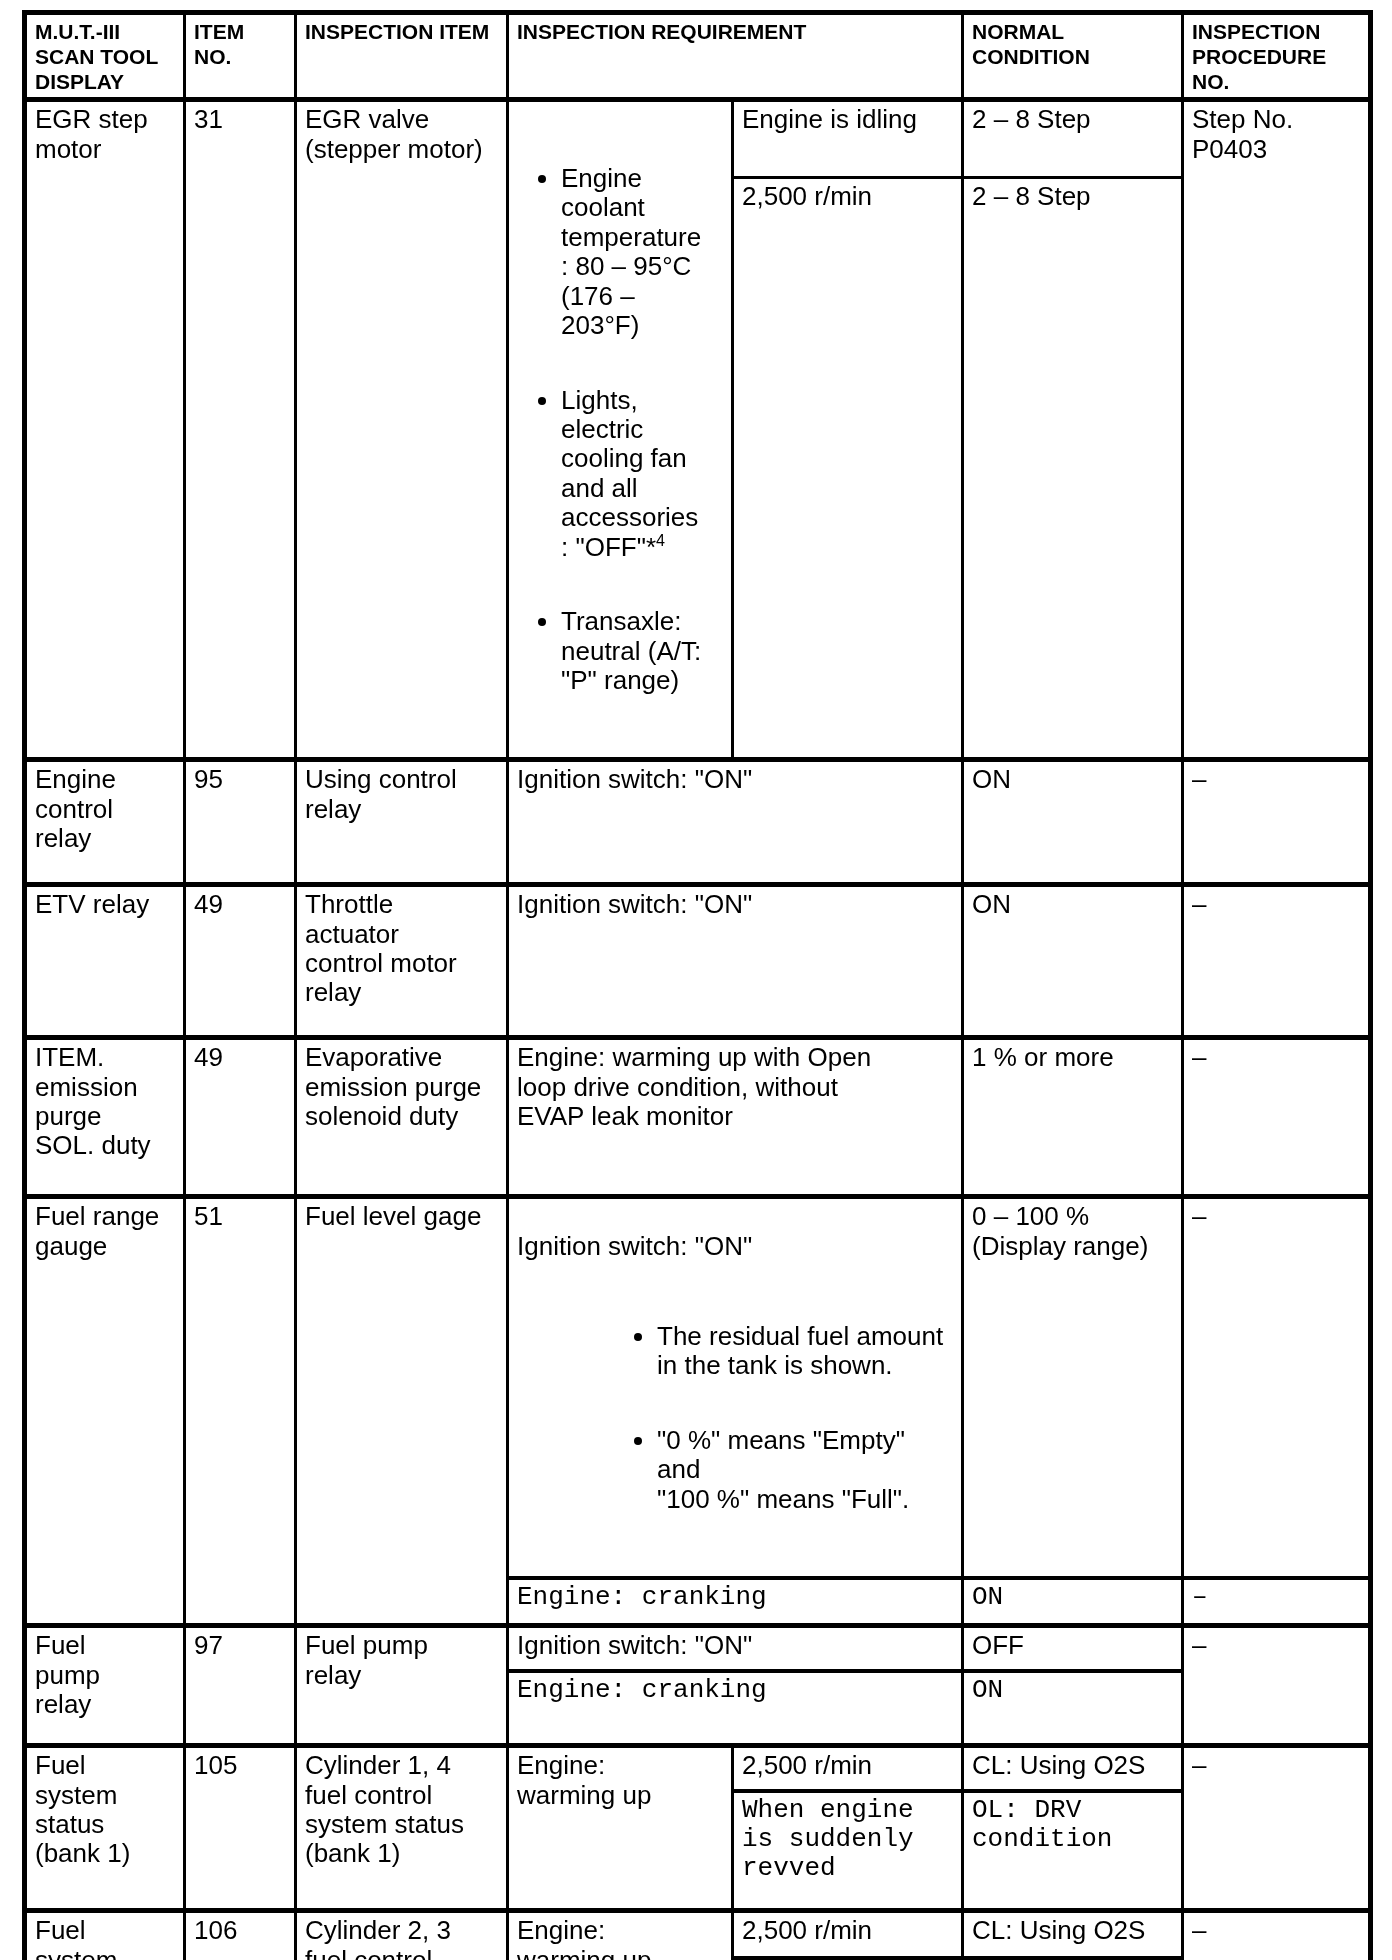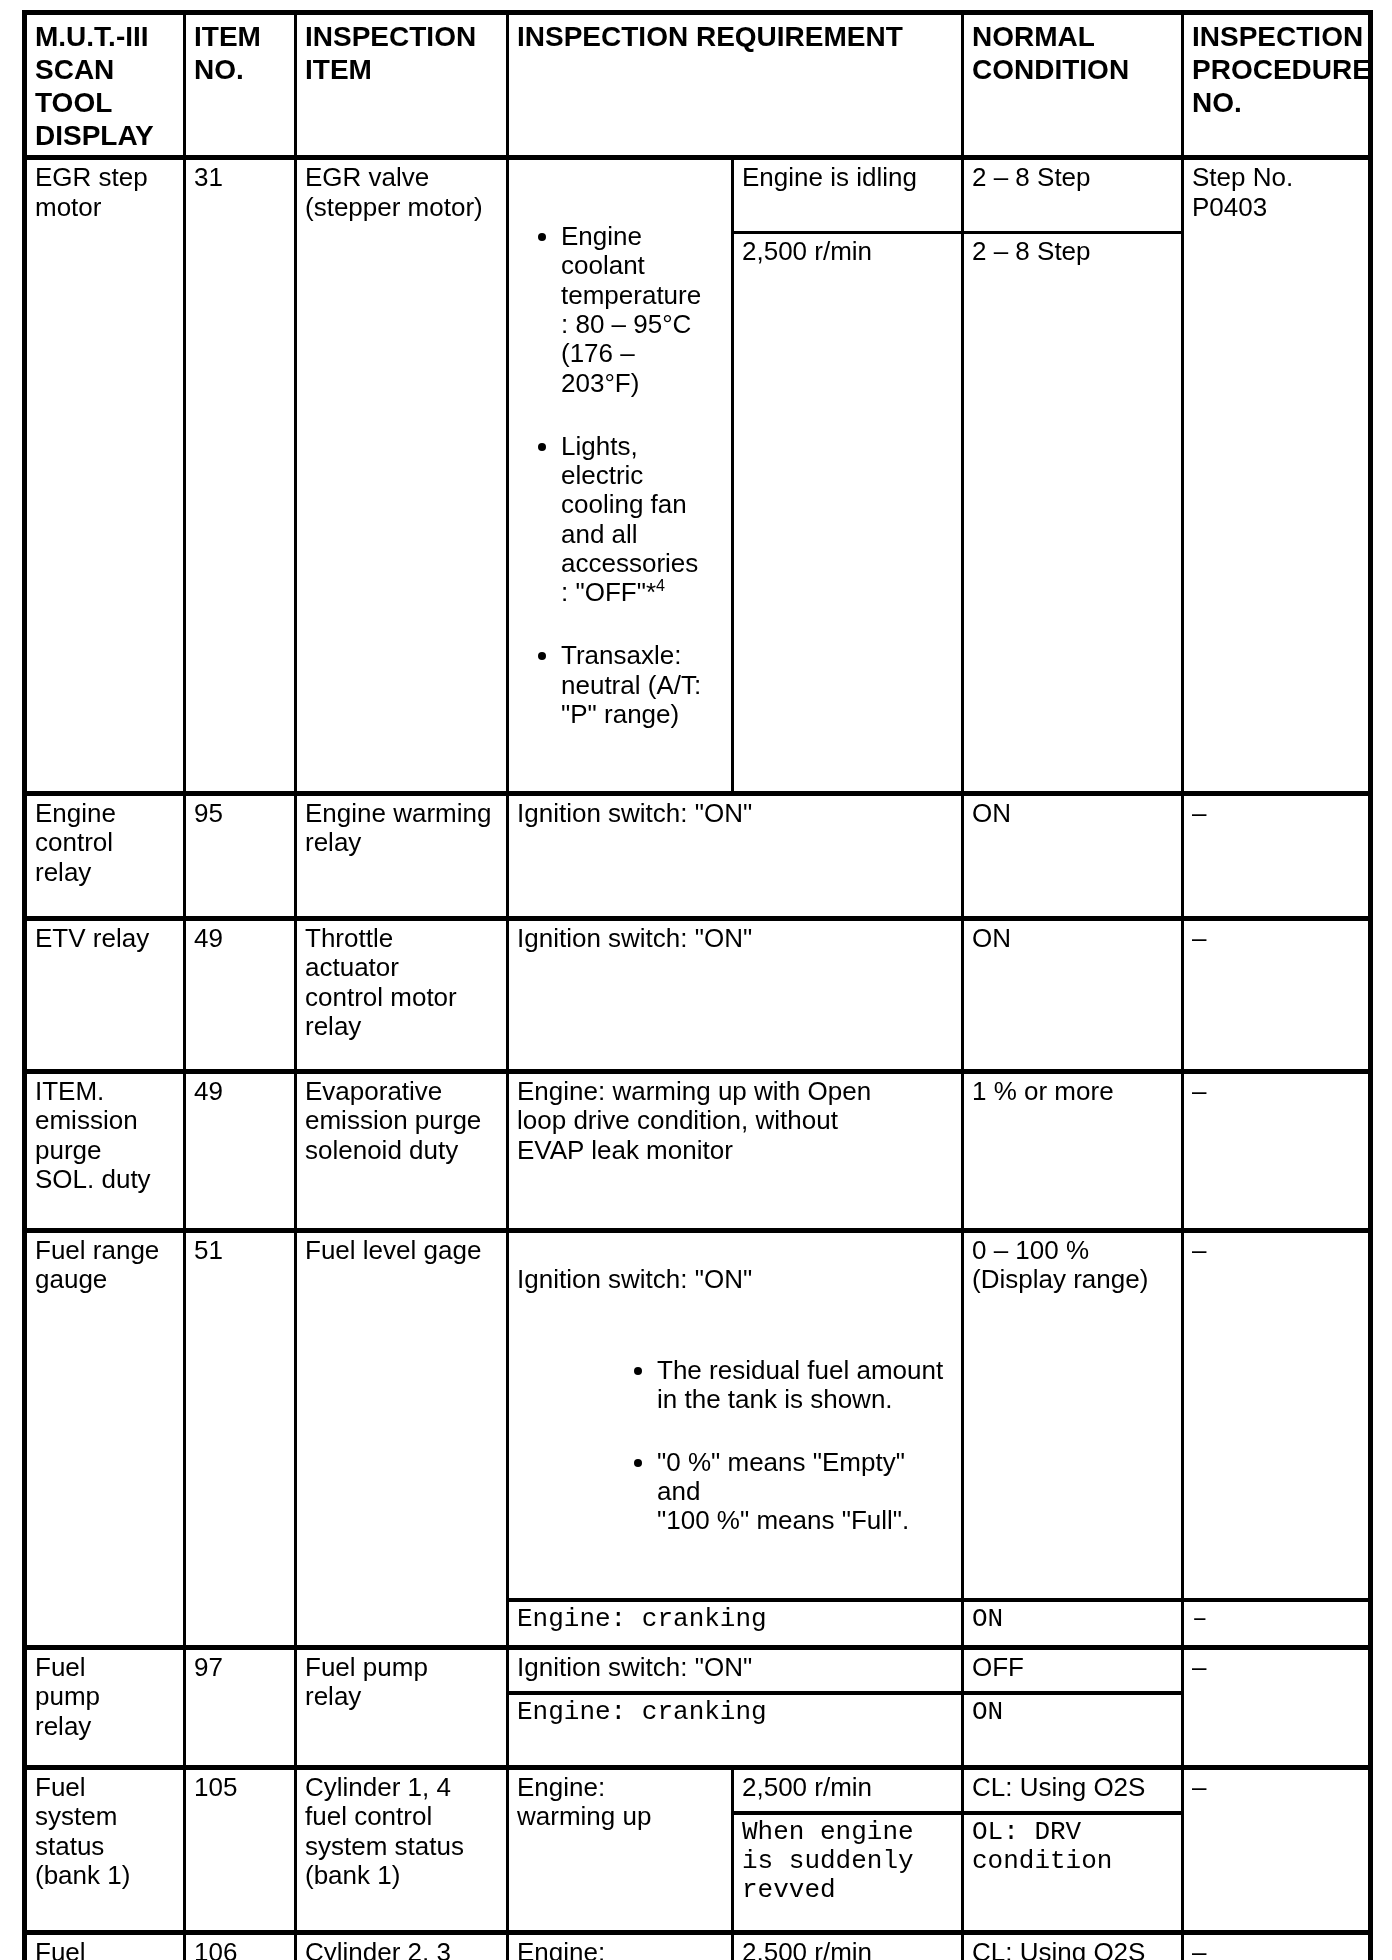--- a/index.html
+++ b/index.html
@@ -18,34 +18,34 @@
   table.datalist { border: 5px solid #000; border-bottom-width: 9px; }
   td, th {
     border: 3px solid #000;
     vertical-align: top;
     text-align: left;
     padding: 3px 8px;
     white-space: pre-line;
     overflow: visible;
   }
   th {
-    font-size: 28px;
+    font-size: 21px;
     line-height: 1.18;
     font-weight: 700;
     padding-top: 5px;
   }
   td {
     font-size: 26px;
     line-height: 1.13;
   }
   tr.rt > td, tr.rt > th { border-top-width: 5px; }
   tr.rm > td { border-top-width: 4px; font-family: Liberation Mono, monospace; }
   ul { margin: 0; padding-left: 44px; list-style: disc outside; }
   li { white-space: pre-line; }
-  li + li { margin-top: 4px; }
+  li + li { margin-top: 16px; }
   ul.deep { padding-left: 140px; margin-top: 2px; }
   td.pr { padding-right: 14px; }
   sup { font-size: 0.62em; vertical-align: super; line-height: 0; }
 </style>
 </head>
 <body>
 
 <table class="datalist">
   <colgroup>
     <col style="width:160px">
@@ -106,21 +106,21 @@
   <tr style="height:505px">
     <td>2,500 r/min</td>
     <td>2 – 8 Step</td>
   </tr>
 
   <tr class="rt" style="height:125px">
     <td>Engine
 control
 relay</td>
     <td>95</td>
-    <td>Engine warming
+    <td>Using control
 relay</td>
     <td colspan="2">Ignition switch: "ON"</td>
     <td>ON</td>
     <td>–</td>
   </tr>
 
   <tr class="rt" style="height:153px">
     <td>ETV relay</td>
     <td>49</td>
     <td>Throttle

